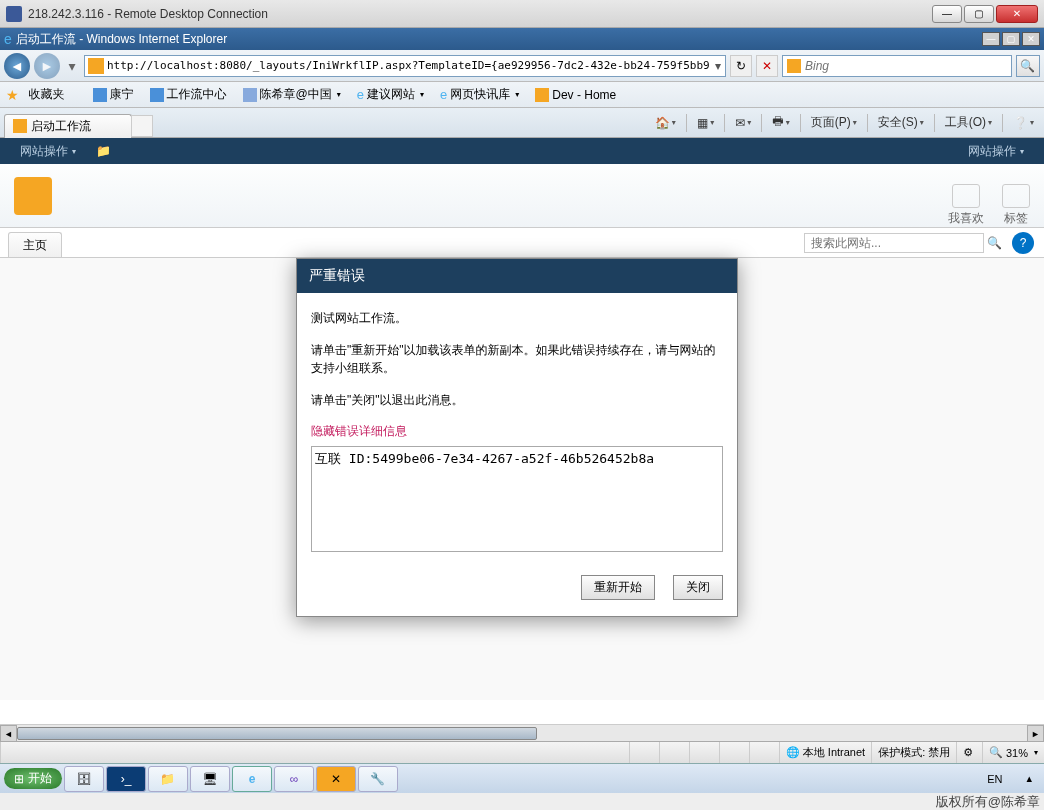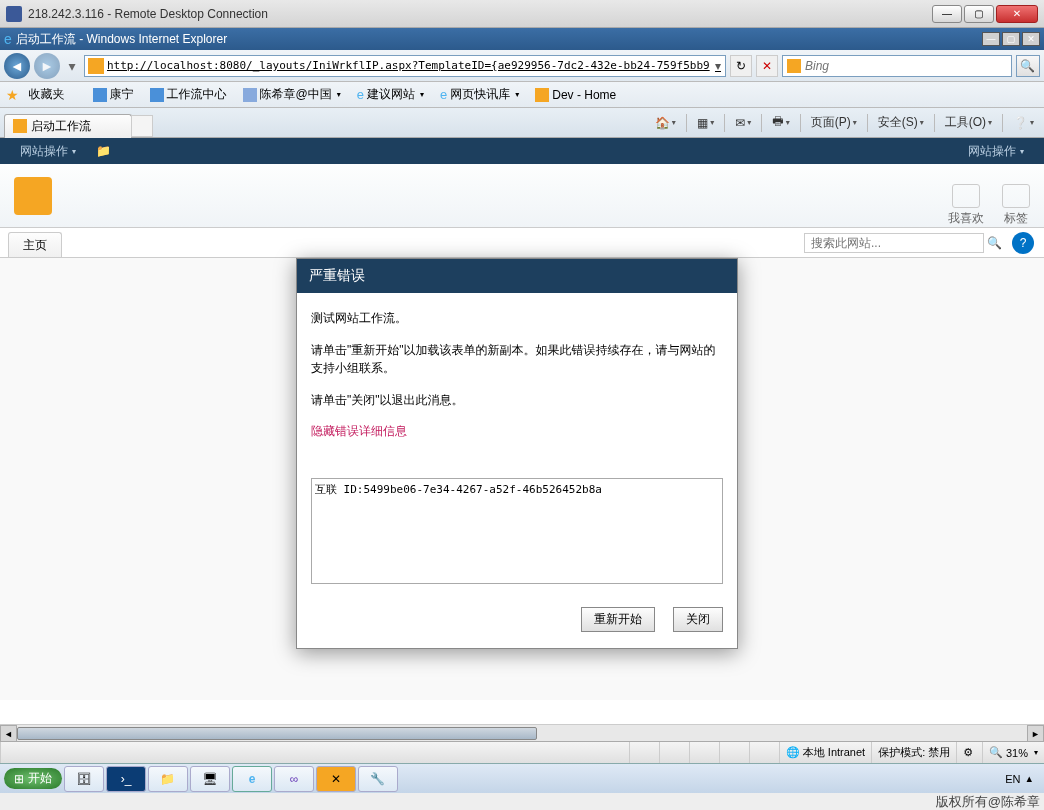--- a/index.html
+++ b/index.html
@@ -17,21 +17,21 @@
 .ie-titlebar { height: 22px; background: linear-gradient(#3b6ea5, #2c5a8c); color: #fff; display: flex; align-items: center; padding: 0 4px; font-family: "SimSun", monospace; font-size: 12px; }
 .ie-titlebar .e-icon { color: #4fb4f0; margin-right: 4px; font-size:14px;}
 .ie-titlebar .ie-title { flex: 1; }
 .ie-winbtns { display:flex; gap:2px;}
 .ie-winbtns .wb { width:18px; height:14px; background:#d0d0d0; border:1px solid #555; font-size:9px; display:flex; align-items:center; justify-content:center; cursor:pointer;}
 
 
 .ie-navbar { height: 32px; background: linear-gradient(#f0f4f8, #e0e8ef); border-bottom: 1px solid #bbb; display: flex; align-items: center; padding: 0 4px; gap: 4px; }
 .navbtn { width: 26px; height: 26px; border-radius: 13px; background: radial-gradient(#6ca8d8, #2a5a8a); display:flex; align-items:center; justify-content:center; color:#fff; font-size:14px; cursor:pointer;}
 .navbtn.small { width:16px; height:22px; background:none; color:#666; border-radius:0;}
-.addr-box { flex: 1; height: 22px; border: 1px solid #7a9ebf; background: #fff; display: flex; align-items: center; overflow:hidden;text-decoration:underline;}
+.addr-box { flex: 1; height: 22px; border: 1px solid #7a9ebf; background: #fff; display: flex; align-items: center; overflow:hidden;}
 .addr-box .favicon { width:16px; height:16px; background:#f5a623; margin:0 3px;}
 .addr-box .url { flex:1; font-family: monospace; font-size:11px; white-space:nowrap; overflow:hidden;}
 .addr-box .drop { width:14px; text-align:center; color:#555; cursor:pointer;}
 .refresh, .stopbtn { width:22px; height:22px; border:1px solid #ccc; background:#f0f0f0; display:flex; align-items:center; justify-content:center; cursor:pointer; font-size:12px;}
 .search-box { width: 230px; height: 22px; border: 1px solid #7a9ebf; background: #fff; display:flex; align-items:center;}
 .search-box .bing-icon { width:14px; height:14px; margin:0 4px;}
 .search-box input { border:none; flex:1; font-size:12px; outline:none; color:#888; font-style:italic;}
 .searchbtn { width:24px; height:22px; border:1px solid #7a9ebf; background:linear-gradient(#f8f8f8,#e0e0e0); display:flex; align-items:center; justify-content:center; cursor:pointer;}
 
 
@@ -77,40 +77,40 @@
 
 
 .sp-content { background:#f9f9f9; height: 442px; position:relative;}
 
 
 .dialog { position:absolute; left:296px; top:0px; width:442px; background:#fff; box-shadow:0 4px 20px rgba(0,0,0,0.4); border:1px solid #888;}
 .dlg-title { height:34px; background:#1d3f5e; color:#fff; display:flex; align-items:center; padding:0 12px; font-size:14px;}
 .dlg-body { padding:16px 14px 10px;}
 .dlg-body p { margin-bottom:14px; line-height:1.5;}
 .dlg-link { color:#c2185b; cursor:pointer; margin-bottom:6px; display:block;}
-.dlg-ta { width:100%; height:106px; border:1px solid #aaa; font-family:"SimSun",monospace; font-size:11px; padding:3px; resize:none;margin-top:32px;}
+.dlg-ta { width:100%; height:106px; border:1px solid #aaa; font-family:"SimSun",monospace; font-size:13px; padding:3px; resize:none;}
 .dlg-btns { display:flex; justify-content:flex-end; gap:18px; padding:10px 14px 16px;}
 .dlg-btns button { padding:3px 12px; border:1px solid #888; background:linear-gradient(#fdfdfd,#e0e0e0); cursor:pointer; font-size:12px;}
 
 
 .ie-status { position:absolute; bottom:47px; left:0; right:0; height:22px; background:linear-gradient(#f4f4f4,#e0e0e0); border-top:1px solid #aaa; display:flex; align-items:center; font-size:11px;}
 .ie-status .cell { border-left:1px solid #ccc; padding:0 6px; height:100%; display:flex; align-items:center; gap:3px;}
 .ie-status .flex { flex:1;}
 
 
 .hscroll { position:absolute; bottom:69px; left:0; right:0; height:17px; background:#e8e8e8; border-top:1px solid #ccc;}
 .hscroll .thumb { position:absolute; left:17px; top:2px; height:13px; width:520px; background:linear-gradient(#d0d8e0,#a8b8c8); border:1px solid #888; border-radius:2px;}
 .hscroll .arr { position:absolute; top:0; width:17px; height:17px; background:#d8d8d8; border:1px solid #aaa; display:flex; align-items:center; justify-content:center; font-size:9px; cursor:pointer;}
 .hscroll .arr.right { right:0;}
 
 
 .taskbar { position:absolute; bottom:17px; left:0; right:0; height:30px; background:linear-gradient(#dfe9f5,#c4d5e8); border-top:1px solid #8aa; display:flex; align-items:center; padding:0 4px; gap:2px;}
 .taskbar .start { padding:2px 10px; background:radial-gradient(#6fbf6f,#2a7a2a); border-radius:12px; color:#fff; cursor:pointer; display:flex; align-items:center; gap:4px;}
 .taskbar .tbtn { width:40px; height:26px; border:1px solid #aac; background:linear-gradient(#f4f8fc,#dce8f4); border-radius:3px; cursor:pointer; display:flex; align-items:center; justify-content:center;}
-.taskbar .tray { margin-left:auto; display:flex; align-items:center; gap:6px; padding-right:8px; font-size:11px;}
+.taskbar .tray { margin-left:auto; display:flex; align-items:center; gap:24px; padding-right:8px; font-size:11px;}
 
 
 .watermark { position:absolute; bottom:0; right:4px; font-size:13px; color:#444; height:17px; display:flex; align-items:center;}
 .waterbg { position:absolute; bottom:0; left:0; right:0; height:17px; background:#eee;}
 </style>
 </head>
 <body>
 
 <div class="rdc-titlebar">
   <div class="rdc-icon"></div>

